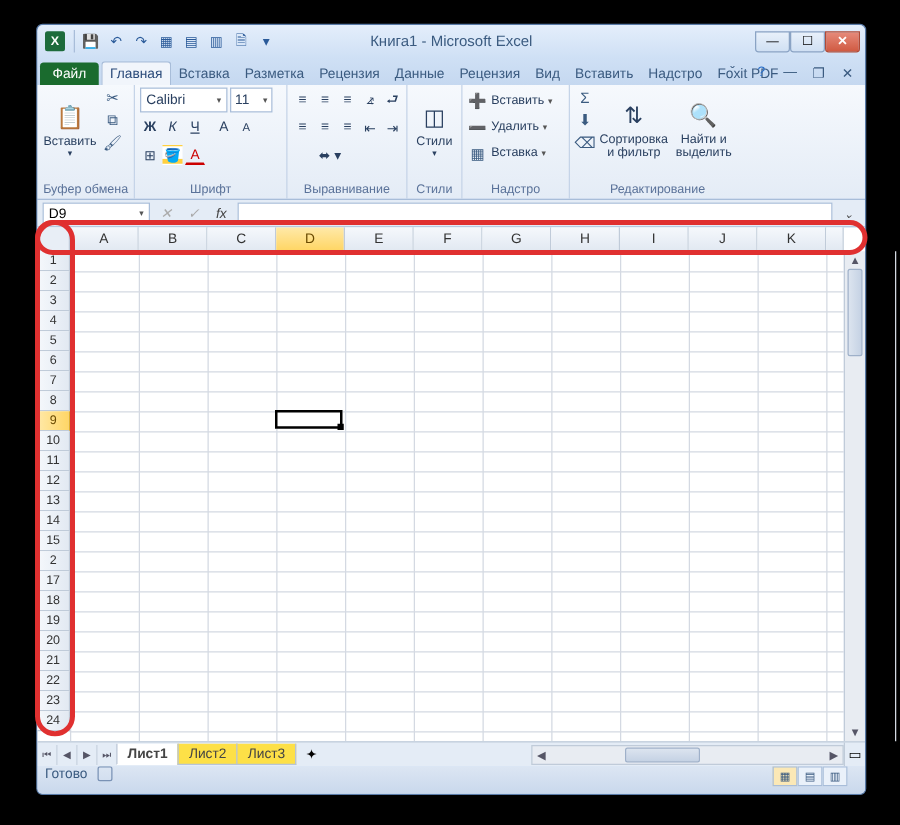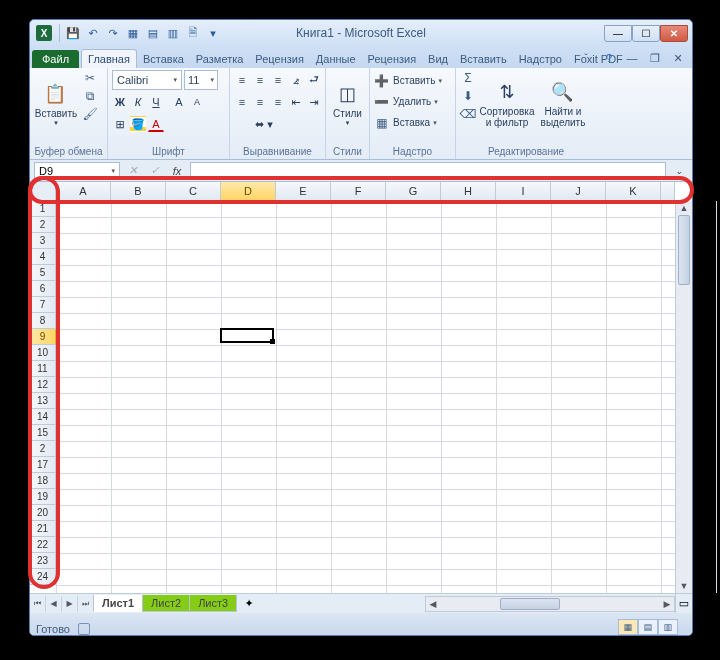--- a/index.html
+++ b/index.html
@@ -66,31 +66,31 @@
   .vscroll{position:absolute;right:0;top:19px;bottom:0;width:17px;background:#e8ecf2;border-left:1px solid #c0cbd9;}
   .vscroll .thumb{position:absolute;left:2px;right:2px;top:14px;height:70px;background:linear-gradient(90deg,#dce4ef,#c5d2e4);border:1px solid #9eb0c9;border-radius:2px;}
   .vscroll .arr{height:14px;display:flex;align-items:center;justify-content:center;font-size:9px;color:#556;}
   .vscroll .arr.bot{position:absolute;bottom:0;left:0;right:0;}
   .red-overlay{position:absolute;border:4px solid #e03030;border-radius:18px;pointer-events:none;}
 
   
   .sheet-bar{height:20px;background:#e4ecf6;display:flex;align-items:center;font-size:11px;border-top:1px solid #c0cbd9;position:relative;}
   .sheet-nav{display:flex;gap:0;}
   .sheet-nav .nb{width:16px;height:16px;display:flex;align-items:center;justify-content:center;font-size:8px;color:#556;border-right:1px solid #c8d2e0;}
-  .sheet-tab{padding:2px 8px;background:#84cc16;border:1px solid #b8c4d6;border-top:none;margin-left:-1px;color:#444;}
+  .sheet-tab{padding:2px 8px;background:#fde047;border:1px solid #b8c4d6;border-top:none;margin-left:-1px;color:#444;}
   .sheet-tab.active{background:#fff;font-weight:bold;border-bottom:1px solid #fff;}
   .new-sheet{width:20px;height:16px;display:flex;align-items:center;justify-content:center;margin-left:2px;}
   .hscroll{position:absolute;right:17px;height:16px;width:250px;background:#e8ecf2;border:1px solid #c0cbd9;display:flex;align-items:center;}
   .hscroll .arr{width:14px;text-align:center;font-size:9px;color:#556;}
   .hscroll .track{flex:1;position:relative;height:100%;}
   .hscroll .thumb{position:absolute;top:1px;bottom:1px;left:60px;width:60px;background:linear-gradient(#dce4ef,#c5d2e4);border:1px solid #9eb0c9;border-radius:2px;}
   .sheet-bar .vbox{position:absolute;right:0;width:17px;height:100%;border-left:1px solid #c0cbd9;display:flex;align-items:center;justify-content:center;}
 
   
-  .status{height:22px;background:linear-gradient(#dce6f3,#c9d8ec);display:flex;align-items:flex-end;font-size:11px;color:#3b5b80;padding:0 6px;border-radius:0 0 4px 4px;}
+  .status{height:22px;background:linear-gradient(#dce6f3,#c9d8ec);display:flex;align-items:flex-start;font-size:11px;color:#3b5b80;padding:0 6px;border-radius:0 0 4px 4px;}
   .status .spacer{flex:1;}
   .view-btns{display:flex;gap:0;}
   .view-btn{width:20px;height:16px;border:1px solid #a8bdd9;background:#eaf1fa;display:flex;align-items:center;justify-content:center;font-size:9px;}
   .view-btn.active{background:#fbe8b6;}
   .zoom{display:flex;align-items:center;gap:4px;font-size:11px;}
   .zoom-slider{width:90px;height:4px;background:#b0c2da;position:relative;border-radius:2px;}
   .zoom-slider .knob{position:absolute;left:44px;top:-4px;width:6px;height:12px;background:#eef4fb;border:1px solid #7a92b5;border-radius:2px;}
   .zoom-btn{width:14px;height:14px;border:1px solid #a8bdd9;border-radius:7px;display:flex;align-items:center;justify-content:center;font-size:10px;background:#eaf1fa;}
 </style>
 </head>

